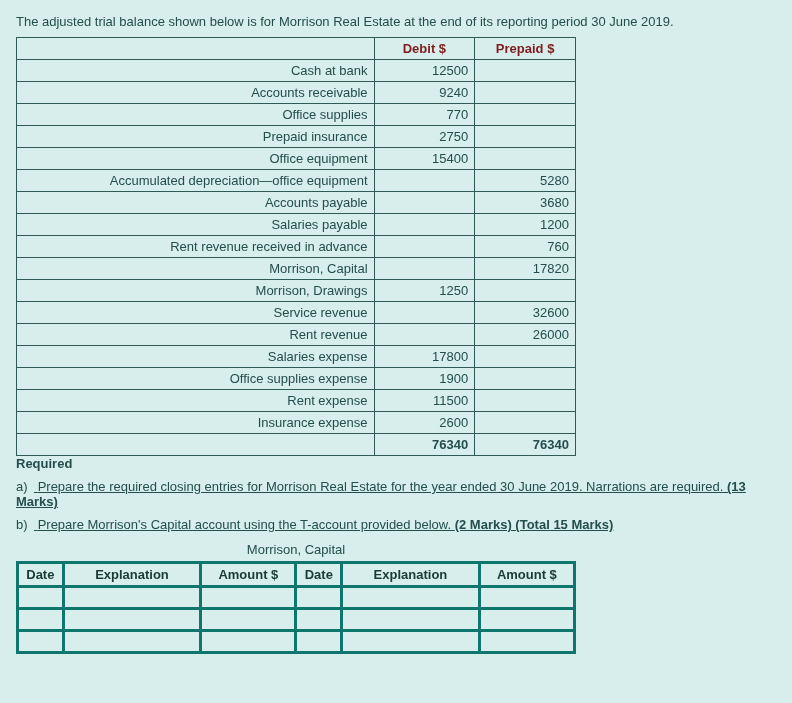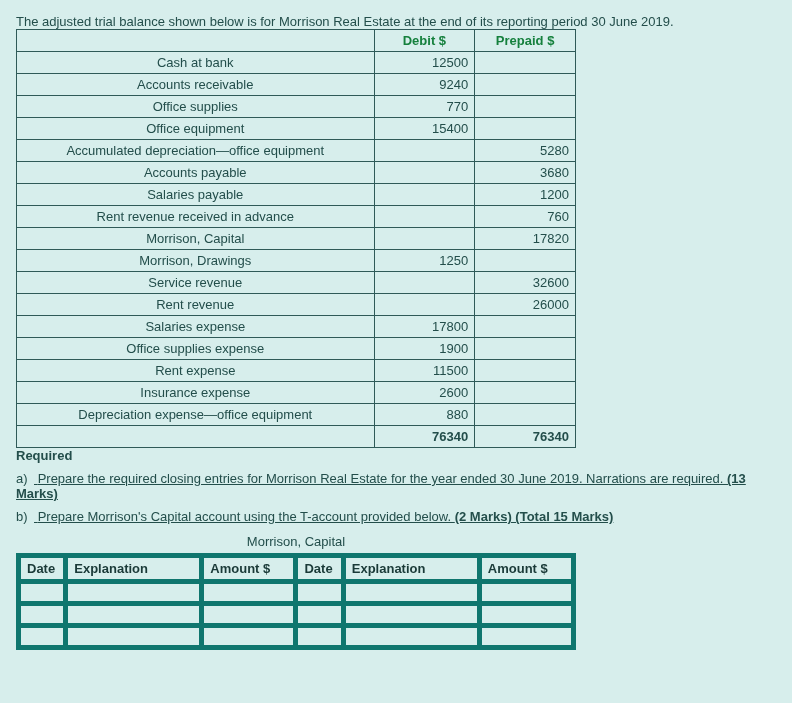--- a/index.html
+++ b/index.html
@@ -6,42 +6,42 @@
     margin: 0;
     padding: 14px 16px;
     background: #d7eeec;
     font-family: Arial, Helvetica, sans-serif;
     font-size: 13px;
     color: #234e4b;
     width: 792px;
     box-sizing: border-box;
   }
   .intro {
-    margin-bottom: 0;
+    margin-bottom: 8px;
   }
   table {
     border-collapse: collapse;
   }
   table.trial {
     width: 560px;
   }
   table.trial th, table.trial td {
     border: 1px solid #2f5a58;
     padding: 3px 6px;
     height: 20px;
     box-sizing: border-box;
   }
   table.trial th {
     font-weight: bold;
     text-align: center;
-    color: #15803d;
+    color: #7f1d1d;
     background: #d7eeec;
   }
   table.trial td.acct {
-    text-align: center;
+    text-align: right;
     width: 320px;
   }
   table.trial td.num {
     text-align: right;
     width: 80px;
   }
   table.trial tr.total td {
     font-weight: bold;
     padding-left: 47px;
   }
@@ -61,25 +61,25 @@
   .bold { font-weight: bold; }
   .t-title {
     text-align: center;
     width: 560px;
     margin: 10px 0 4px 0;
   }
   table.tacct {
     width: 560px;
   }
   table.tacct th, table.tacct td {
-    border: 5px solid #0f766e;
+    border: 3px solid #0f766e;
     padding: 3px 6px;
     height: 22px;
     box-sizing: border-box;
-    text-align: left;
+    text-align: center;
   }
   table.tacct th {
     font-weight: bold;
     color: #1a3a38;
   }
   table.tacct .c-date { width: 40px; }
   table.tacct .c-exp  { width: 130px; }
   table.tacct .c-amt  { width: 90px; }
 </style>
 </head>
@@ -105,20 +105,25 @@
         <td class="acct">Accounts receivable</td>
         <td class="num">9240</td>
         <td class="num"></td>
       </tr>
       <tr>
         <td class="acct">Office supplies</td>
         <td class="num">770</td>
         <td class="num"></td>
       </tr>
       <tr>
+        <td class="acct">Prepaid insurance</td>
+        <td class="num">2750</td>
+        <td class="num"></td>
+      </tr>
+      <tr>
         <td class="acct">Office equipment</td>
         <td class="num">15400</td>
         <td class="num"></td>
       </tr>
       <tr>
         <td class="acct">Accumulated depreciation—office equipment</td>
         <td class="num"></td>
         <td class="num">5280</td>
       </tr>
       <tr>
@@ -167,25 +172,20 @@
         <td class="num"></td>
       </tr>
       <tr>
         <td class="acct">Rent expense</td>
         <td class="num">11500</td>
         <td class="num"></td>
       </tr>
       <tr>
         <td class="acct">Insurance expense</td>
         <td class="num">2600</td>
-        <td class="num"></td>
-      </tr>
-      <tr>
-        <td class="acct">Depreciation expense—office equipment</td>
-        <td class="num">880</td>
         <td class="num"></td>
       </tr>
       <tr class="total">
         <td class="acct"></td>
         <td class="num">76340</td>
         <td class="num">76340</td>
       </tr>
     </tbody>
 </table>
 

